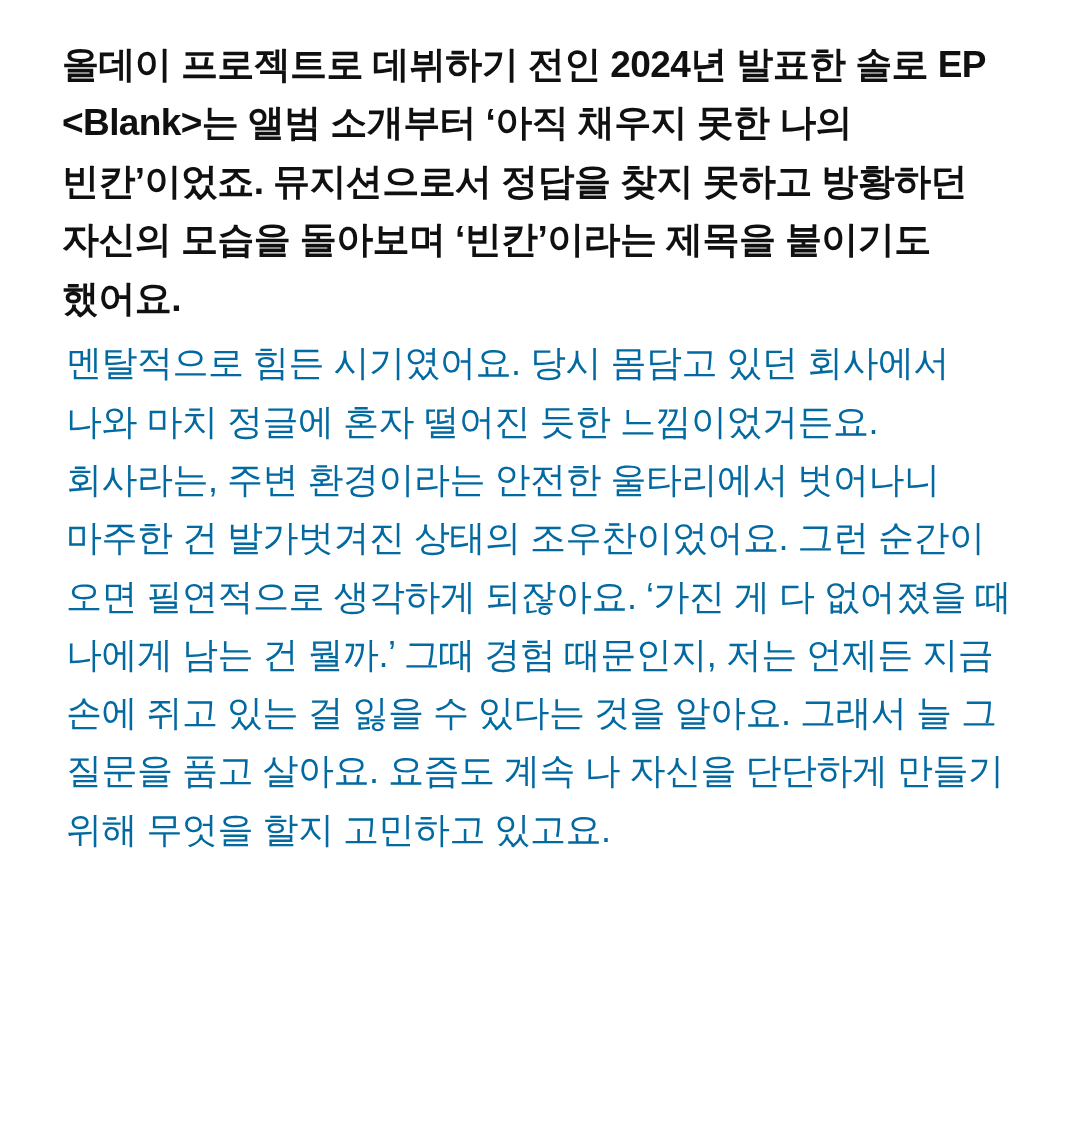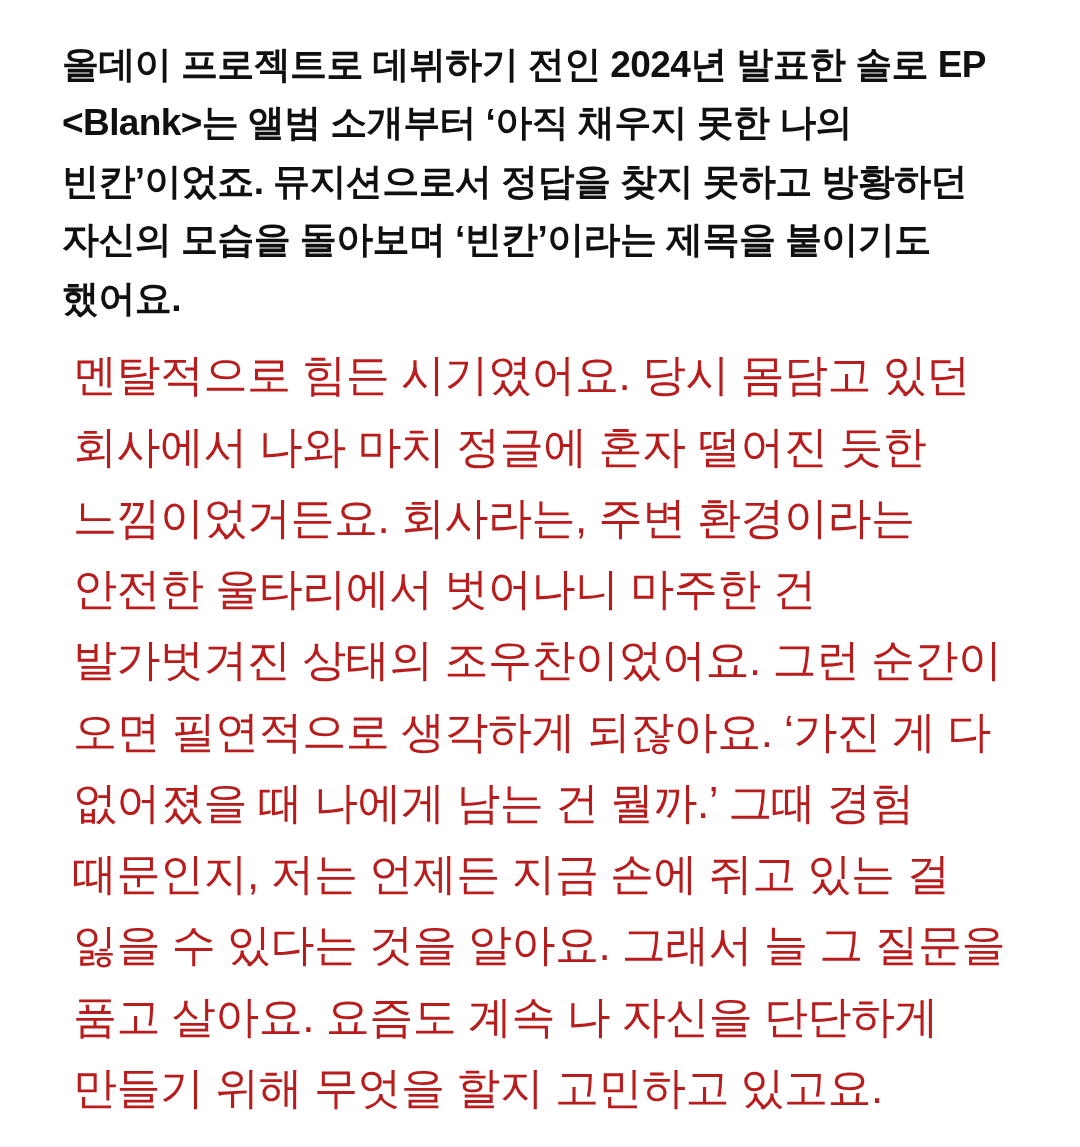--- a/index.html
+++ b/index.html
@@ -24,26 +24,26 @@
     font-size: 37px;
     line-height: 1.58;
     font-weight: 700;
     letter-spacing: -0.6px;
     color: #101010;
     margin: 0 0 6px 0;
     word-break: keep-all;
     overflow-wrap: break-word;
   }
   .answer {
-    font-size: 44px;
+    font-size: 36px;
     line-height: 1.62;
     font-weight: 400;
     letter-spacing: -0.5px;
-    color: #b91c1c;
-    margin: 11px;
+    color: #0369a1;
+    margin: 4px;
     word-break: keep-all;
     overflow-wrap: break-word;
   }
 </style>
 </head>
 <body>
 
 <div class="article">
   <p class="question">올데이 프로젝트로 데뷔하기 전인 2024년 발표한 솔로 EP &lt;Blank&gt;는 앨범 소개부터 ‘아직 채우지 못한 나의 빈칸’이었죠. 뮤지션으로서 정답을 찾지 못하고 방황하던 자신의 모습을 돌아보며 ‘빈칸’이라는 제목을 붙이기도 했어요.</p>
   <p class="answer">멘탈적으로 힘든 시기였어요. 당시 몸담고 있던 회사에서 나와 마치 정글에 혼자 떨어진 듯한 느낌이었거든요. 회사라는, 주변 환경이라는 안전한 울타리에서 벗어나니 마주한 건 발가벗겨진 상태의 조우찬이었어요. 그런 순간이 오면 필연적으로 생각하게 되잖아요. ‘가진 게 다 없어졌을 때 나에게 남는 건 뭘까.’ 그때 경험 때문인지, 저는 언제든 지금 손에 쥐고 있는 걸 잃을 수 있다는 것을 알아요. 그래서 늘 그 질문을 품고 살아요. 요즘도 계속 나 자신을 단단하게 만들기 위해 무엇을 할지 고민하고 있고요.</p>

